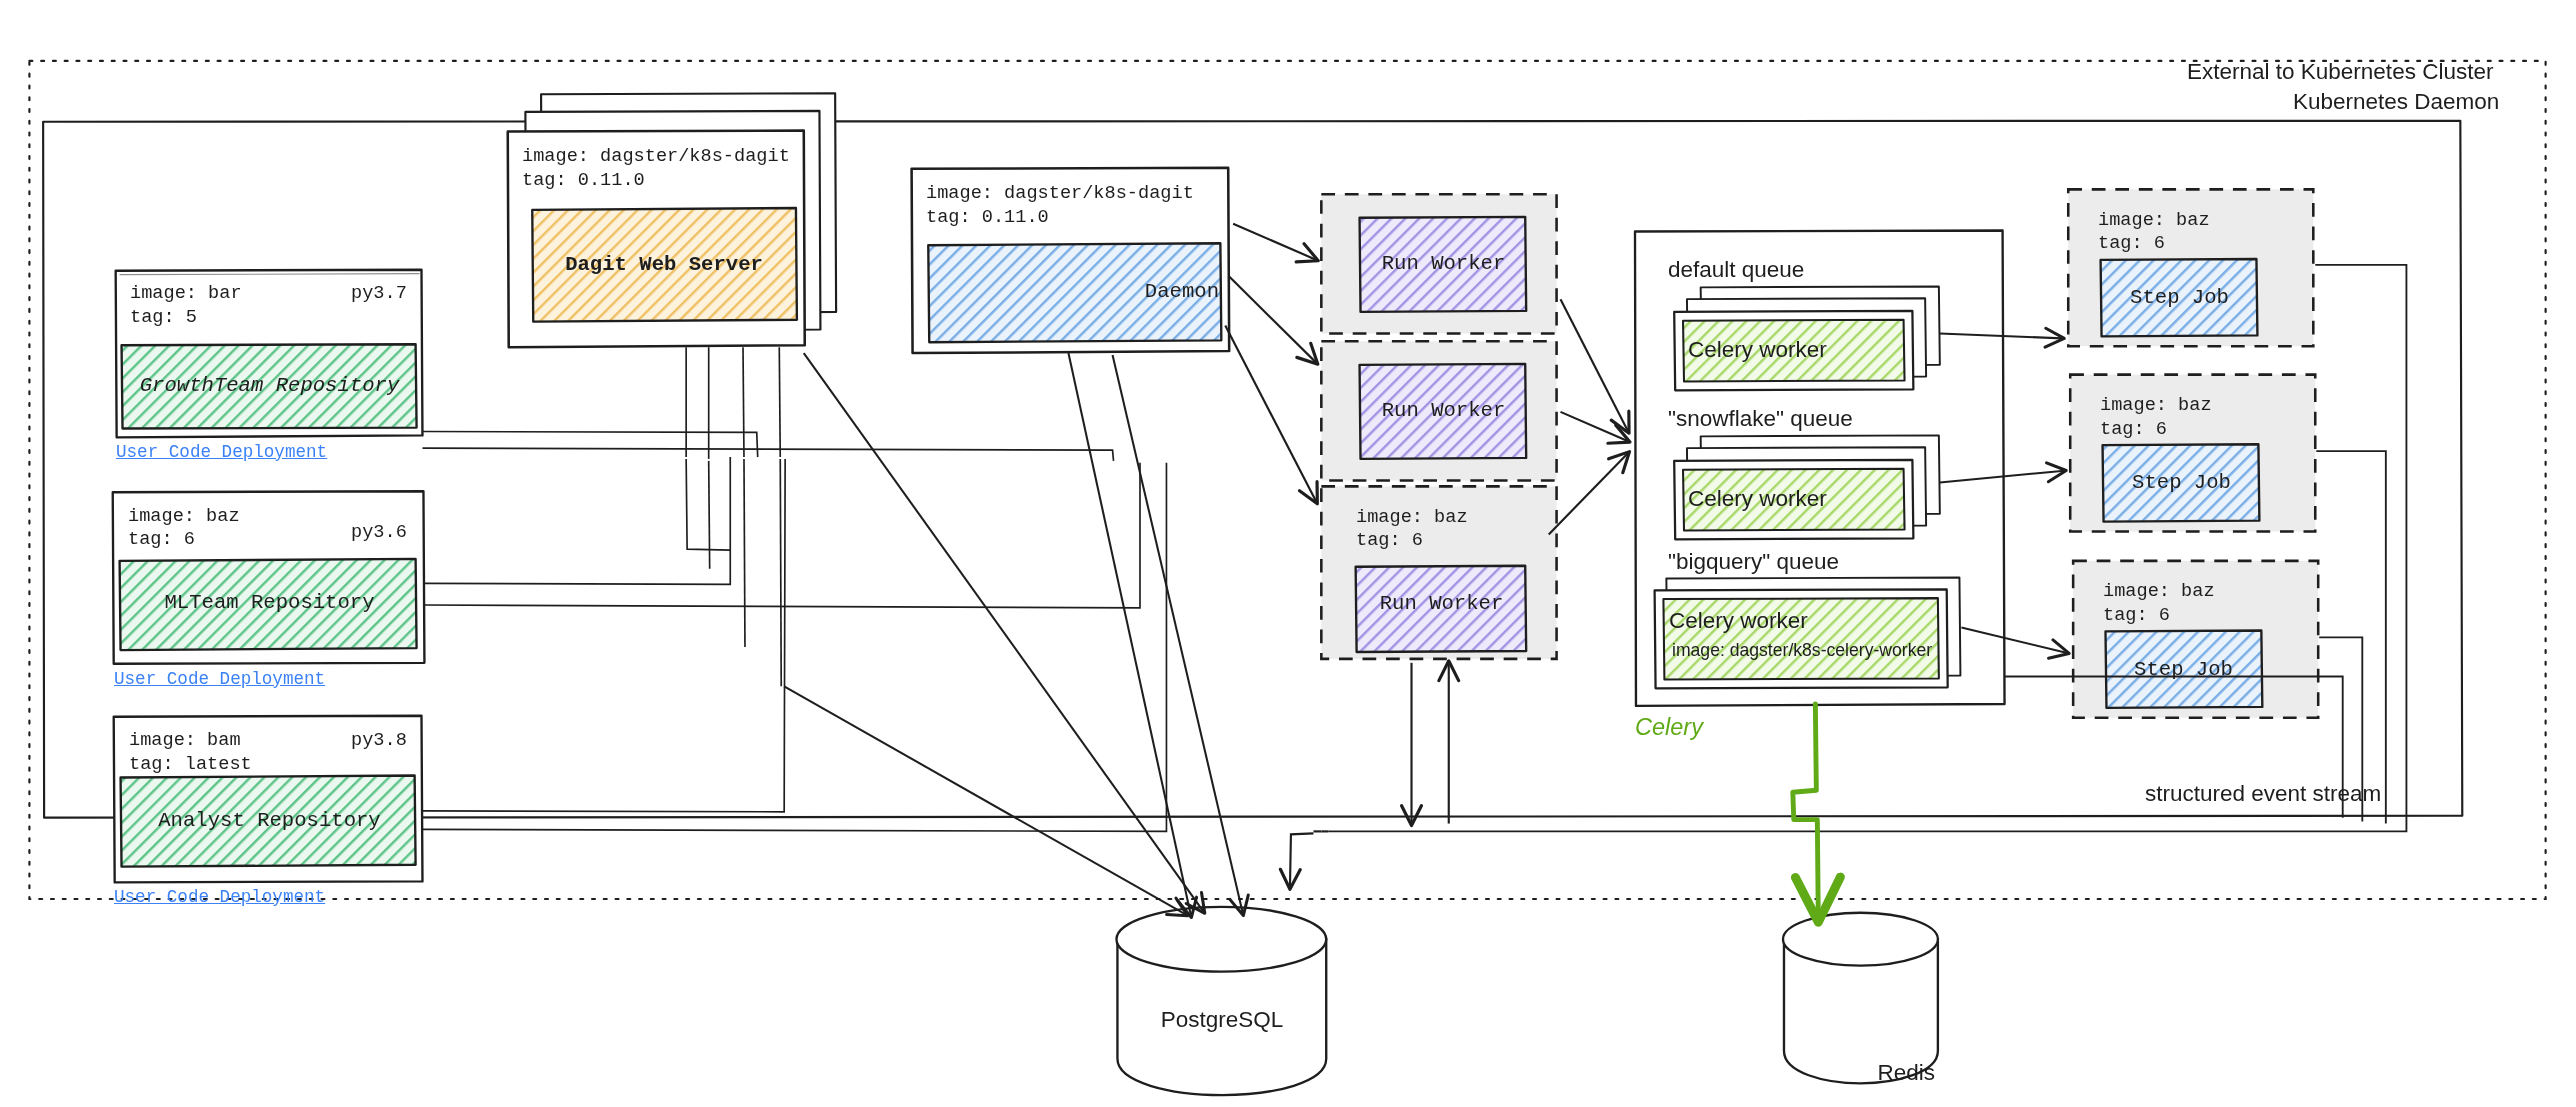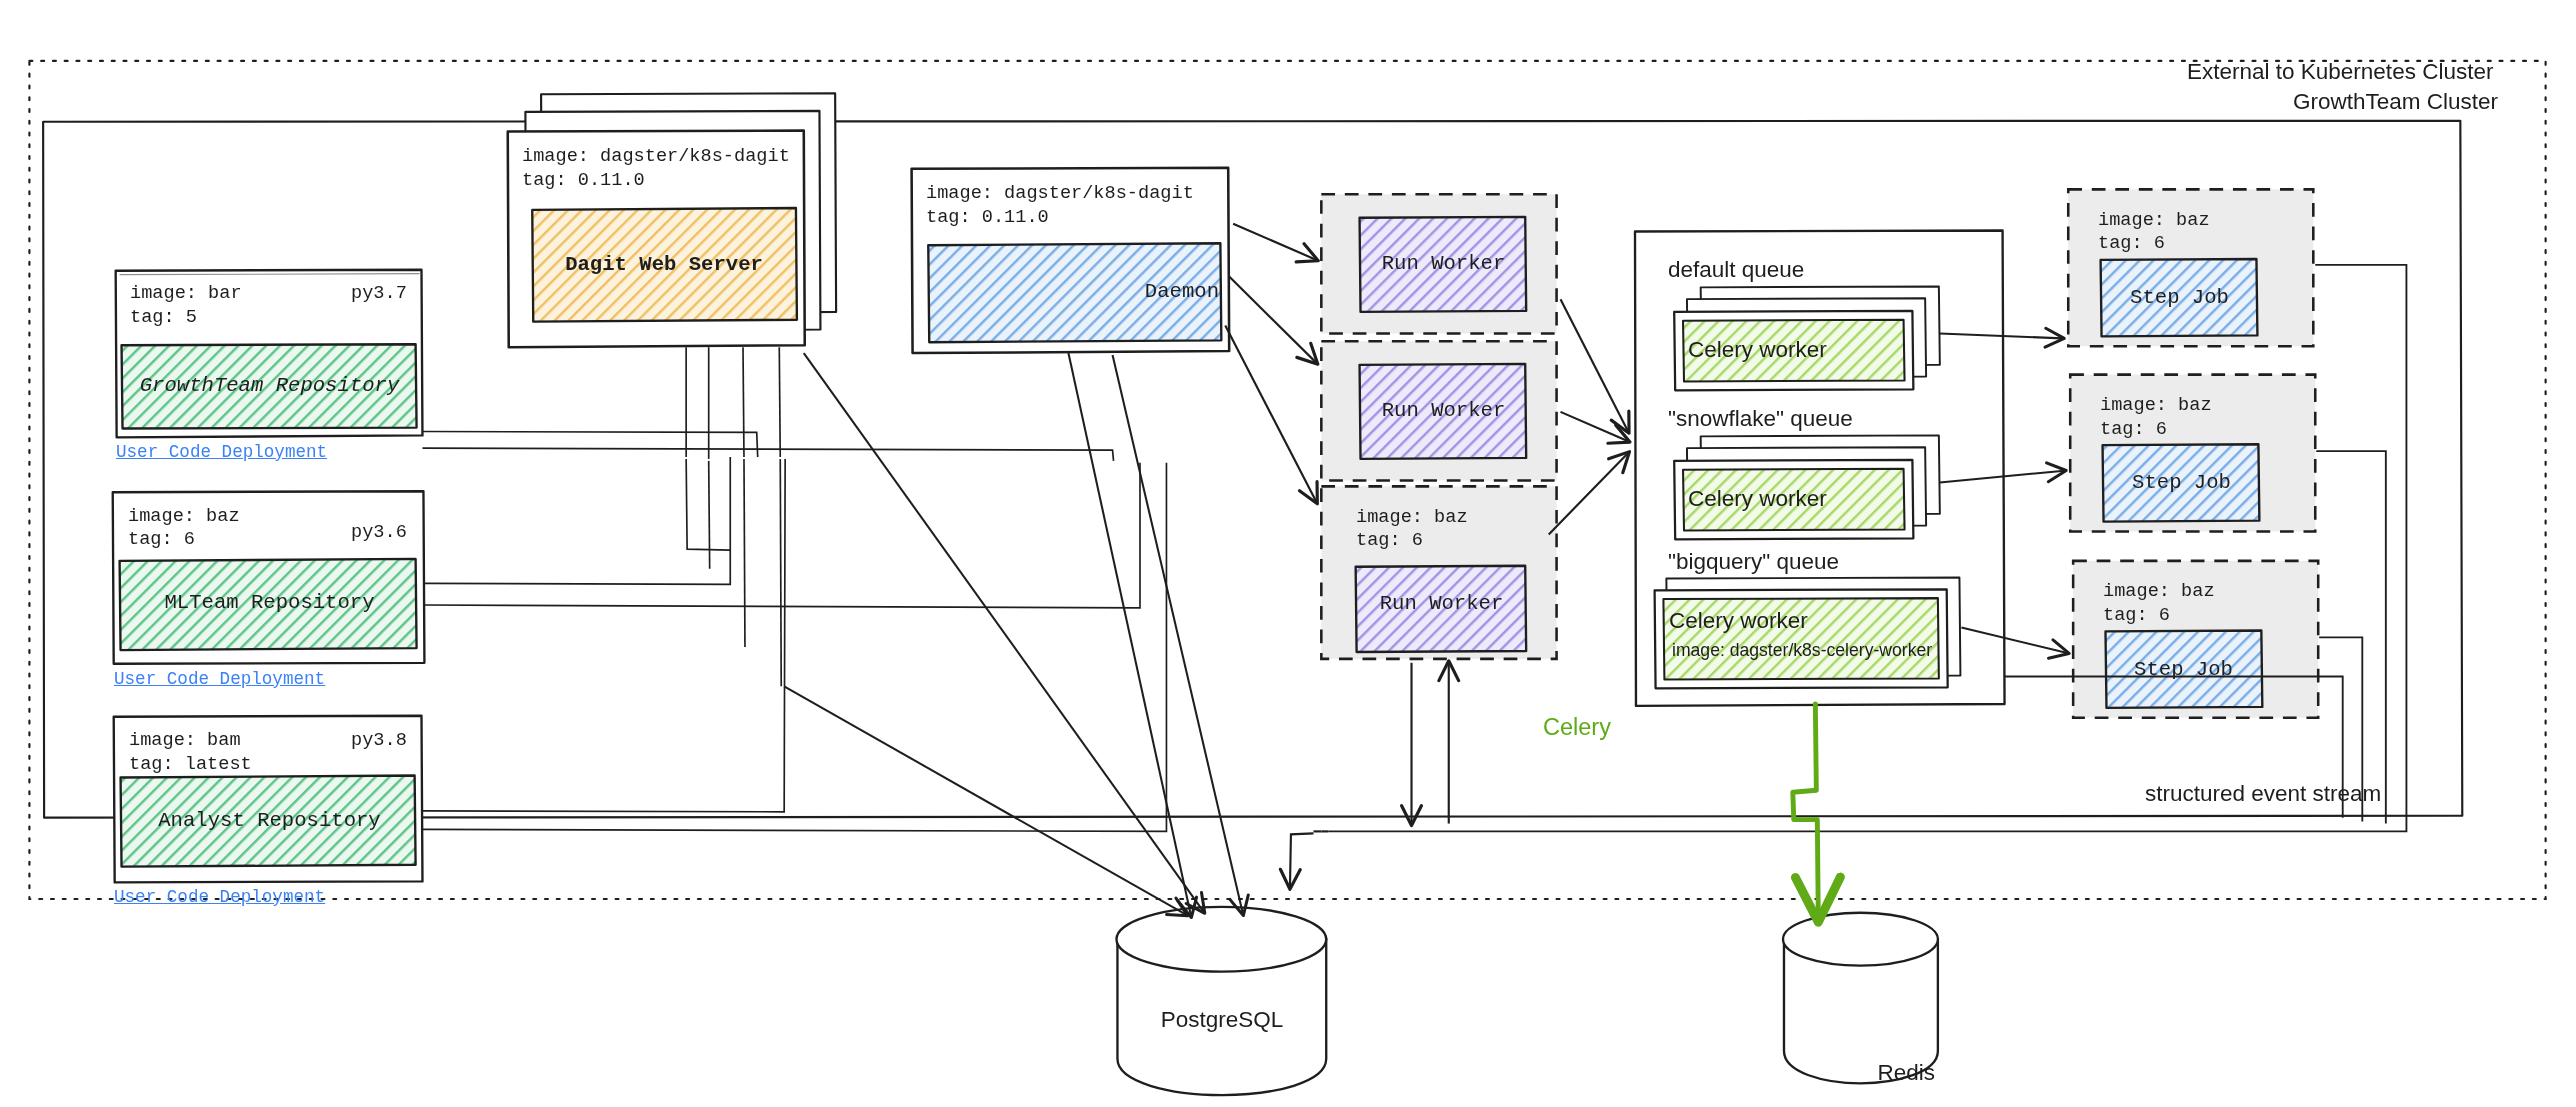--- a/index.html
+++ b/index.html
@@ -204,21 +204,21 @@
       <path d="M1348 848 L1340 848"></path>
       <path d="M1340 850 L1317 851 L1316 905" marker-end="url(#ah)"></path>
     </g>
 
     <g fill="none" stroke="#5faa16" stroke-width="5" stroke-linejoin="round" stroke-linecap="round">
       <path d="M1852 718 L1853 806 L1829 808 L1830 836 L1854 836 L1855 936" marker-end="url(#ah-green)"></path>
     </g>
   </svg>
 
   <div class="lbl boundary" style="left:2187px;top:19.6px;margin-top:39px;">External to Kubernetes Cluster</div>
-  <div class="lbl boundary" style="left:2293px;top:89px;">GrowthTeam Cluster</div>
+  <div class="lbl boundary" style="left:2293px;top:89px;">Kubernetes Daemon</div>
   <div class="lbl boundary" style="left:2145px;top:781px;">structured event stream</div>
 
   <div class="lbl meta" style="left:130px;top:282px;">image: bar</div>
   <div class="lbl meta" style="left:130px;top:306px;">tag: 5</div>
   <div class="lbl meta" style="left:351px;top:282px;">py3.7</div>
   <div class="lbl title-mono" style="left:137px;top:374px;width:265px;text-align:center;font-style:italic;">GrowthTeam Repository</div>
   <div class="lbl deploy" style="left:116px;top:442px;">User Code Deployment</div>
 
   <div class="lbl meta" style="left:128px;top:505px;">image: baz</div>
   <div class="lbl meta" style="left:128px;top:528px;">tag: 6</div>
@@ -249,21 +249,21 @@
   <div class="lbl sans-txt" style="left:1668px;top:257px;">default queue</div>
   <div class="lbl sans-txt" style="left:1688px;top:337px;">Celery worker</div>
 
   <div class="lbl sans-txt" style="left:1668px;top:406px;">"snowflake" queue</div>
   <div class="lbl sans-txt" style="left:1688px;top:486px;">Celery worker</div>
 
   <div class="lbl sans-txt" style="left:1668px;top:549px;">"bigquery" queue</div>
   <div class="lbl sans-txt" style="left:1669px;top:608px;">Celery worker</div>
   <div class="lbl sans-sm" style="left:1672px;top:640px;">image: dagster/k8s-celery-worker</div>
 
-  <div class="lbl celery-lbl" style="left:1543px;top:714px;">Celery</div>
+  <div class="lbl celery-lbl" style="left:1635px;top:714px;font-style:italic;">Celery</div>
 
   <div class="lbl meta" style="left:2098px;top:209px;">image: baz</div>
   <div class="lbl meta" style="left:2098px;top:232px;">tag: 6</div>
   <div class="lbl title-mono" style="left:2102px;top:286px;width:155px;text-align:center;">Step Job</div>
 
   <div class="lbl meta" style="left:2100px;top:394px;">image: baz</div>
   <div class="lbl meta" style="left:2100px;top:418px;">tag: 6</div>
   <div class="lbl title-mono" style="left:2104px;top:471px;width:155px;text-align:center;">Step Job</div>
 
   <div class="lbl meta" style="left:2103px;top:580px;">image: baz</div>

